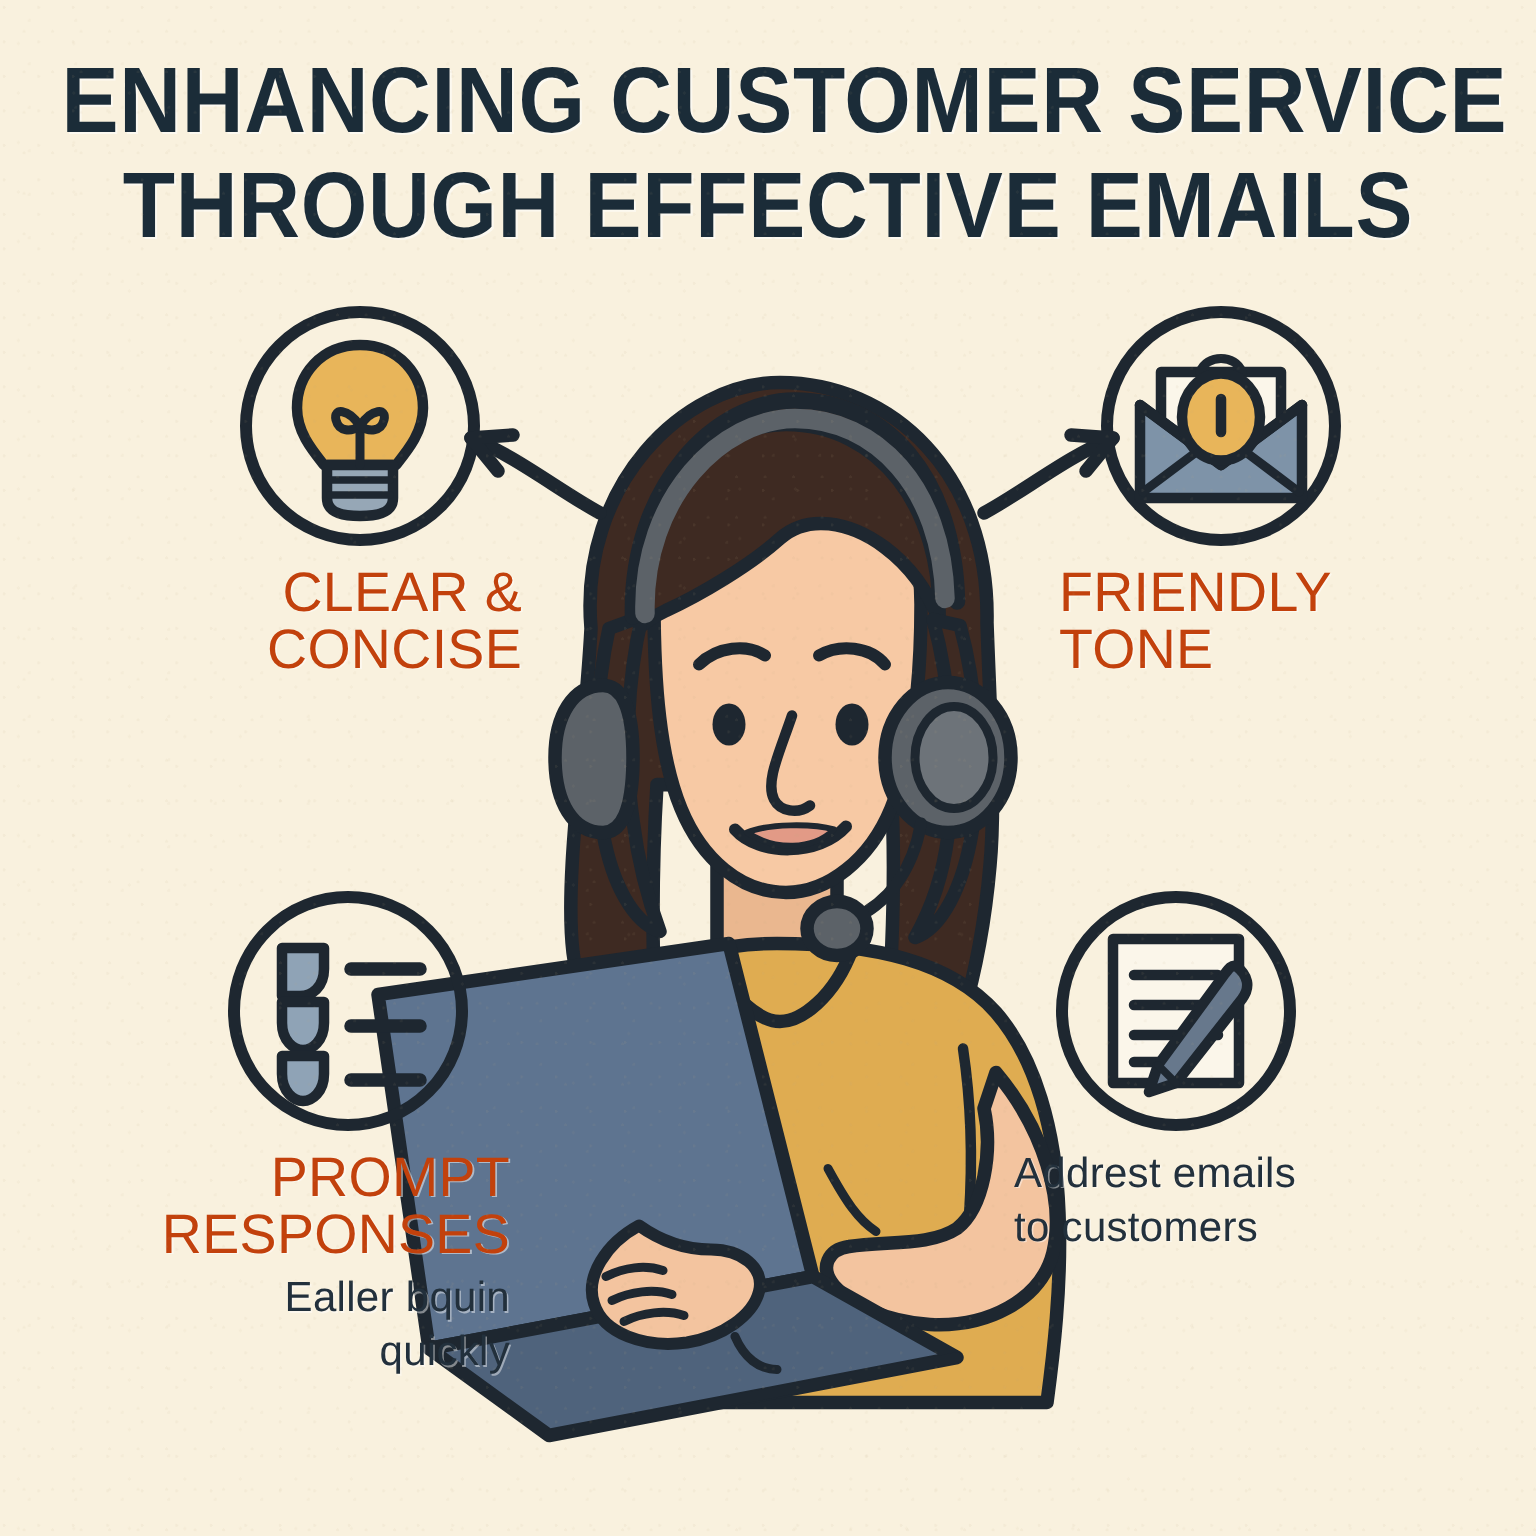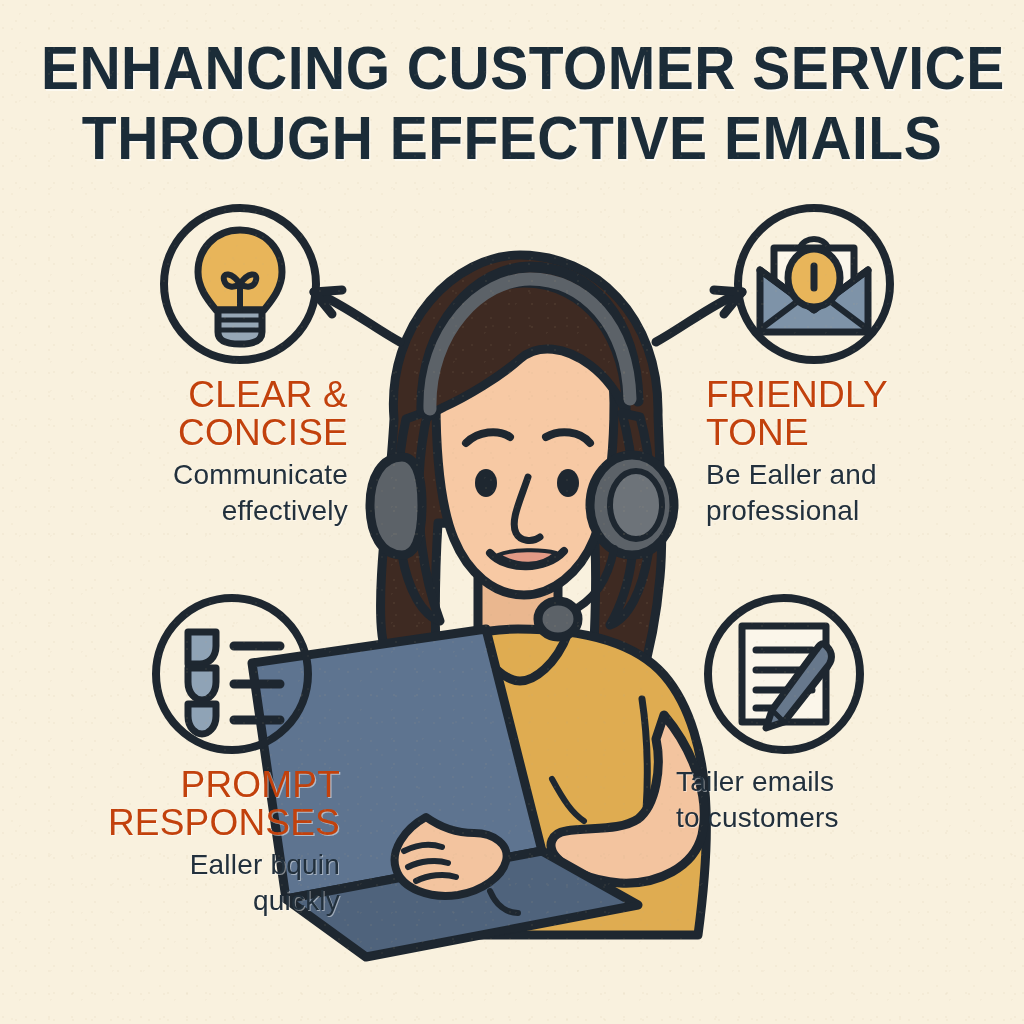--- a/index.html
+++ b/index.html
@@ -240,22 +240,20 @@
           <path d="M64 112 h44 v22 c0 8 -6 12 -22 12 c-16 0 -22 -4 -22 -12 z" fill="#96a7b6"></path>
           <path d="M66 122 h40 M66 132 h40" stroke-width="5"></path>
           <path d="M86 112 V86" stroke-width="6"></path>
           <path d="M86 86 C78 74 68 74 70 82 C72 90 80 90 86 86 Z" fill="none" stroke-width="6"></path>
           <path d="M86 86 C94 74 104 74 102 82 C100 90 92 90 86 86 Z" fill="none" stroke-width="6"></path>
         </g>
       </svg>
     </div>
     <div class="q-head">CLEAR &amp;
 CONCISE</div>
-    <div class="q-sub">Communicate
-effectively</div>
   </div>
 
   <div class="quad right" id="quad-tr">
     <div class="circle-wrap">
       <svg class="circle-icon" viewBox="0 0 172 172">
         <circle cx="86" cy="86" r="76" fill="none" stroke="#1e2730" stroke-width="8"></circle>
         <g stroke="#1e2730" stroke-width="7" stroke-linejoin="round" stroke-linecap="round">
 
           <path d="M46 50 h80 v62 h-80 z" fill="#fbf6ea"></path>
           <path d="M72 50 C76 38 96 38 100 50" fill="none" stroke-width="6"></path>
@@ -265,22 +263,20 @@
           <path d="M32 72 L86 112 L140 72" fill="none"></path>
           <path d="M34 130 L74 100 M138 130 L98 100" fill="none" stroke-width="6"></path>
 
           <ellipse cx="86" cy="80" rx="26" ry="29" fill="#e8b55a"></ellipse>
           <path d="M86 68 v22" stroke-width="7"></path>
         </g>
       </svg>
     </div>
     <div class="q-head">FRIENDLY
 TONE</div>
-    <div class="q-sub">Be Ealler and
-professional</div>
   </div>
 
   <div class="quad left" id="quad-bl">
     <div class="circle-wrap">
       <svg class="circle-icon" viewBox="0 0 172 172">
         <circle cx="86" cy="86" r="76" fill="none" stroke="#1e2730" stroke-width="8"></circle>
         <g stroke="#1e2730" stroke-width="7" stroke-linejoin="round" stroke-linecap="round">
           <path d="M42 44 h28 v14 c0 12 -8 18 -16 18 h-12 z" fill="#8fa3b6"></path>
           <path d="M42 80 h28 v14 c0 12 -8 18 -14 18 c-6 0 -14 -6 -14 -18 z" fill="#8fa3b6"></path>
           <path d="M42 116 h28 v12 c0 12 -8 18 -14 18 c-6 0 -14 -6 -14 -18 z" fill="#8fa3b6"></path>
@@ -299,18 +295,18 @@
       <svg class="circle-icon" viewBox="0 0 172 172">
         <circle cx="86" cy="86" r="76" fill="none" stroke="#1e2730" stroke-width="8"></circle>
         <g stroke="#1e2730" stroke-width="7" stroke-linejoin="round" stroke-linecap="round">
           <path d="M44 38 h84 v96 h-84 z" fill="#fbf6ea"></path>
           <path d="M58 62 h56 M58 82 h56 M58 102 h56 M58 120 h24" stroke-width="7"></path>
           <path d="M126 56 C134 62 136 70 130 78 L86 134 L68 140 L74 122 L118 62 C121 58 123 55 126 56 Z" fill="#67788c"></path>
           <path d="M74 122 L86 134" fill="none" stroke-width="5"></path>
         </g>
       </svg>
     </div>
-    <div class="q-sub">Tailer emails
+    <div class="q-sub">Addrest emails
 to customers</div>
   </div>
 
   <div id="grain"></div>
 </div>
 
 </body></html>

